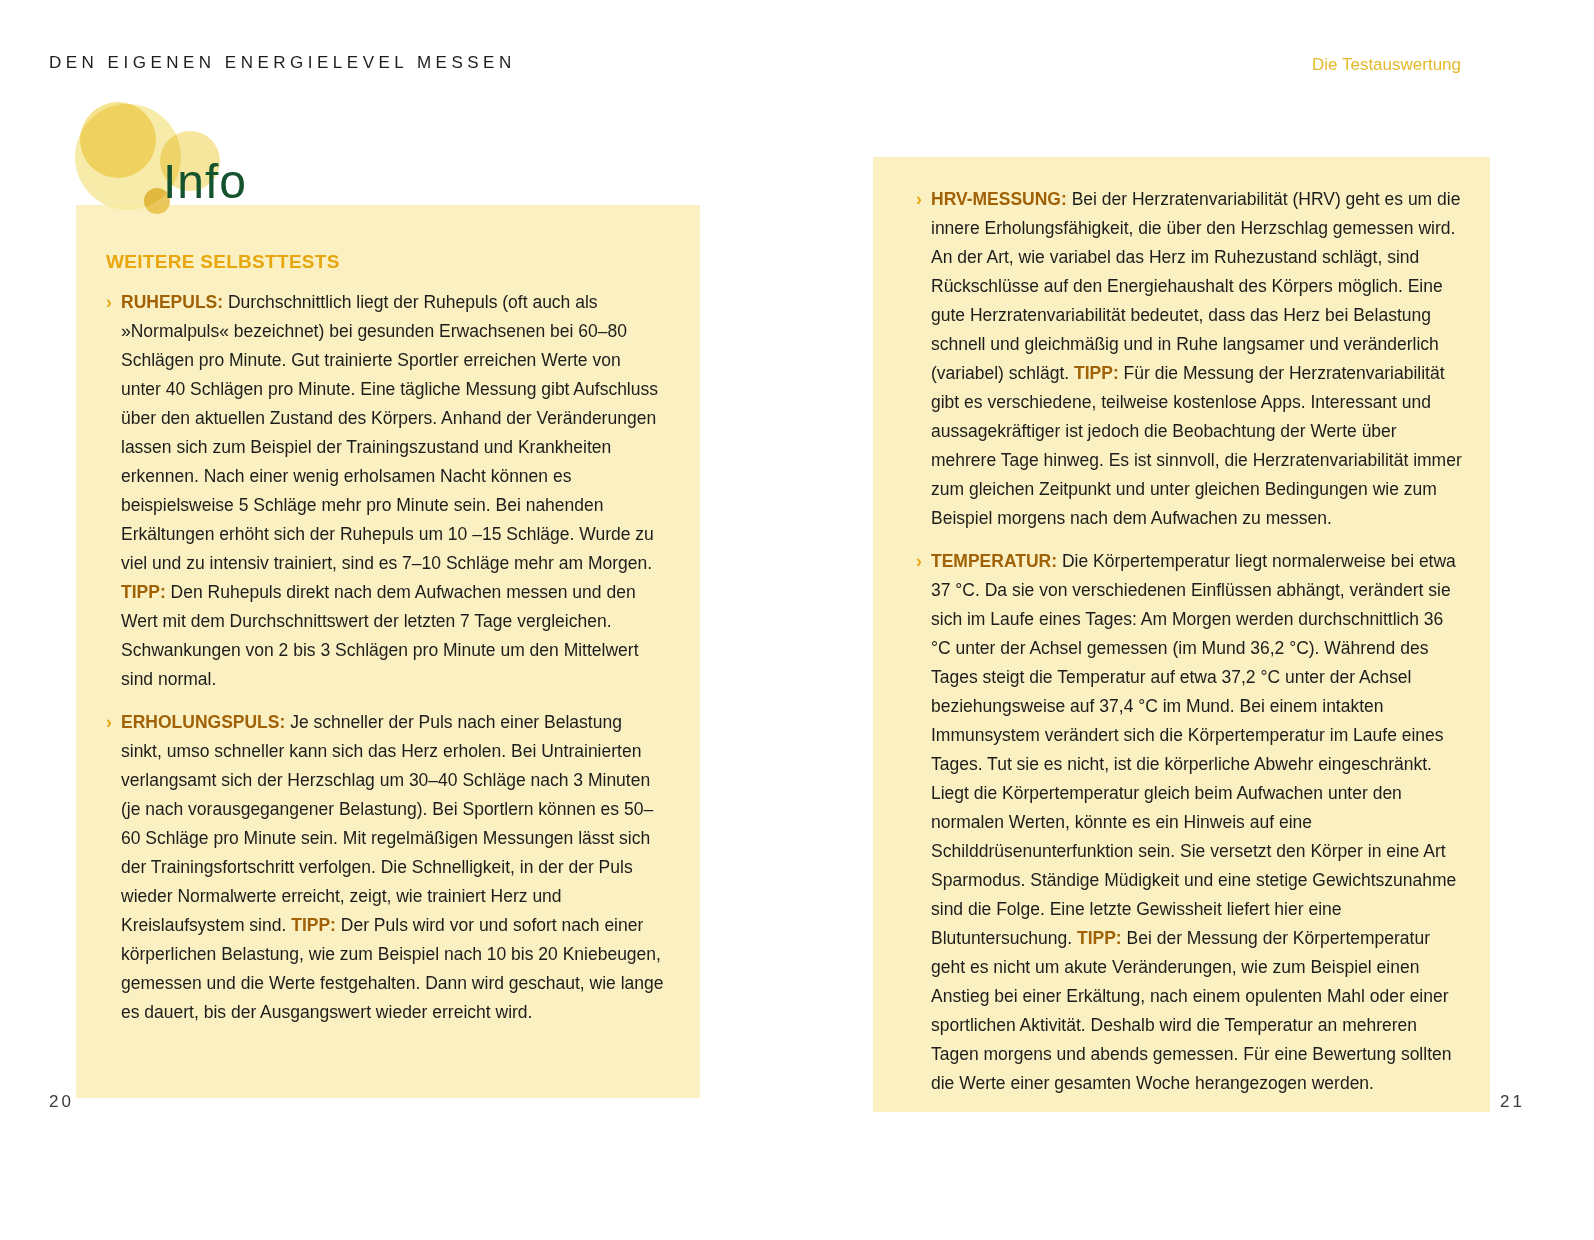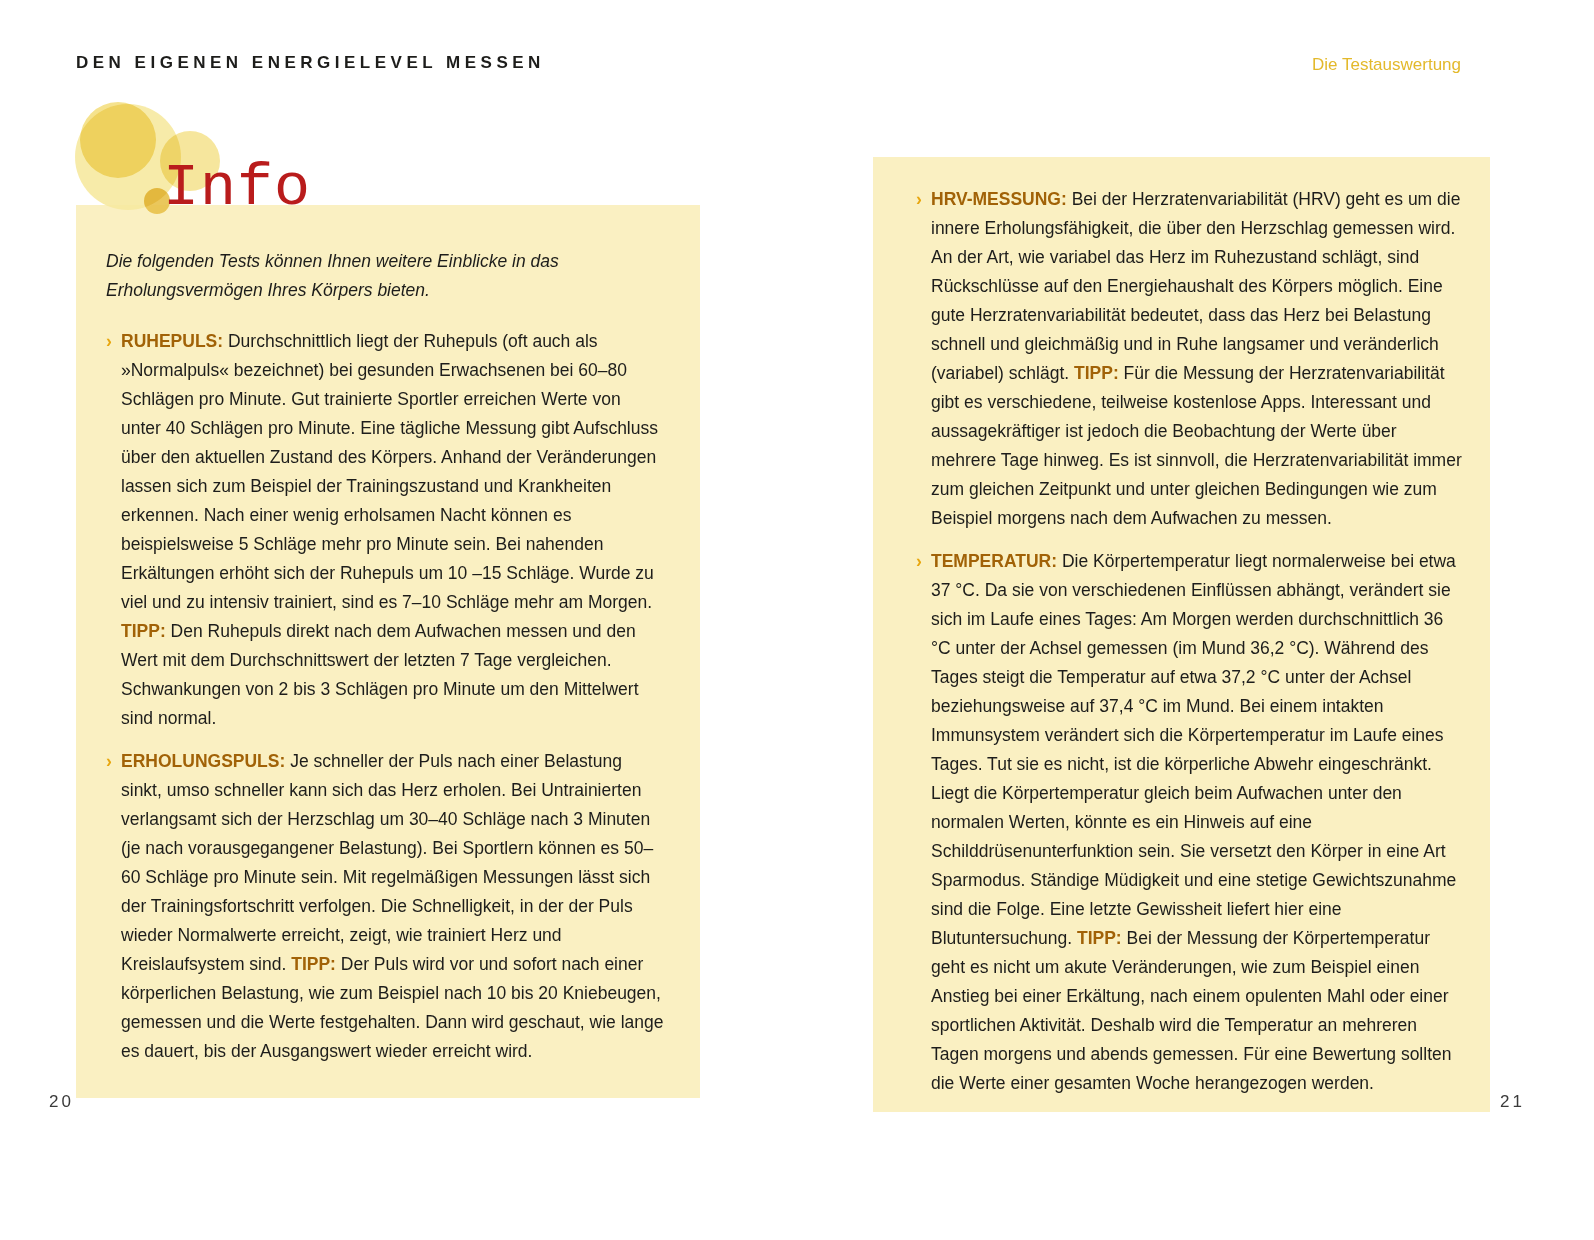--- a/index.html
+++ b/index.html
@@ -11,38 +11,38 @@
     position: relative;
     width: 1594px;
     height: 1240px;
     background: #ffffff;
     overflow: hidden;
   }
 
   
   .head-left {
     position: absolute; left: 49px; top: 53px;
-    font-size: 17px; font-weight: 700; letter-spacing: 4.5px;
-    color: #1d1d1b; white-space: nowrap; margin-left: 27px;
+    font-size: 17px; font-weight: 400; letter-spacing: 4.5px;
+    color: #1d1d1b; white-space: nowrap;
   }
   .head-right {
     position: absolute; right: 133px; top: 55px;
     font-size: 17px; font-weight: 400; color: #e3b92b; white-space: nowrap; text-align: right;
   }
 
   
   .info-graphic { position: absolute; left: 75px; top: 96px; width: 200px; height: 125px; z-index: 3; }
   .circle { position: absolute; border-radius: 50%; mix-blend-mode: multiply; }
   .c1 { left: 0px;  top: 8px;  width: 106px; height: 106px; background: #f7e9a0; opacity: .9; }
   .c2 { left: 5px;  top: 6px;  width: 76px;  height: 76px;  background: #f2d967; opacity: .75; }
   .c3 { left: 85px; top: 35px; width: 60px;  height: 60px;  background: #f5e28c; opacity: .85; }
   .c4 { left: 69px; top: 92px; width: 26px;  height: 26px;  background: #e8c14a; opacity: .9; }
   .info-label {
     position: absolute; left: 88px; top: 58px;
-    font-size: 60px; font-weight: 400; color: #b91c1c; letter-spacing: 1px; font-family: Liberation Mono, monospace;
+    font-size: 48px; font-weight: 400; color: #14532d; letter-spacing: 1px;
   }
 
   
   .box {
     position: absolute;
     background: #faf0c2;
     box-sizing: border-box;
     font-size: 17.5px;
     line-height: 29px;
   }
@@ -86,21 +86,21 @@
 
   <div class="info-graphic">
     <div class="circle c1"></div>
     <div class="circle c2"></div>
     <div class="circle c3"></div>
     <div class="circle c4"></div>
     <div class="info-label">Info</div>
   </div>
 
   <section class="box box-left">
-    <p class="box-intro">Die folgenden Tests können Ihnen weitere Einblicke in das Erholungsvermögen Ihres Körpers bieten.</p>
+    <h2 class="box-title">WEITERE SELBSTTESTS</h2>
 
     <div class="item">
       <span class="bullet">›</span>
       <span class="gold">RUHEPULS:</span><span> Durchschnittlich liegt der Ruhepuls (oft auch als »Normalpuls« bezeichnet) bei gesunden Erwachsenen bei 60–80 Schlägen pro Minute. Gut trainierte Sportler erreichen Werte von unter 40 Schlägen pro Minute. Eine tägliche Messung gibt Aufschluss über den aktuellen Zustand des Körpers. Anhand der Veränderungen lassen sich zum Beispiel der Trainingszustand und Krankheiten erkennen. Nach einer wenig erholsamen Nacht können es beispielsweise 5 Schläge mehr pro Minute sein. Bei nahenden Erkältungen erhöht sich der Ruhepuls um 10 –15 Schläge. Wurde zu viel und zu intensiv trainiert, sind es 7–10 Schläge mehr am Morgen. </span><span class="gold">TIPP:</span><span> Den Ruhepuls direkt nach dem Aufwachen messen und den Wert mit dem Durchschnittswert der letzten 7 Tage vergleichen. Schwankungen von 2 bis 3 Schlägen pro Minute um den Mittelwert sind normal.</span>
     </div>
 
     <div class="item">
       <span class="bullet">›</span>
       <span class="gold">ERHOLUNGSPULS:</span><span> Je schneller der Puls nach einer Belastung sinkt, umso schneller kann sich das Herz erholen. Bei Untrainierten verlangsamt sich der Herzschlag um 30–40 Schläge nach 3 Minuten (je nach vorausgegangener Belastung). Bei Sportlern können es 50–60 Schläge pro Minute sein. Mit regelmäßigen Messungen lässt sich der Trainingsfortschritt verfolgen. Die Schnelligkeit, in der der Puls wieder Normalwerte erreicht, zeigt, wie trainiert Herz und Kreislaufsystem sind. </span><span class="gold">TIPP:</span><span> Der Puls wird vor und sofort nach einer körperlichen Belastung, wie zum Beispiel nach 10 bis 20 Kniebeugen, gemessen und die Werte festgehalten. Dann wird geschaut, wie lange es dauert, bis der Ausgangswert wieder erreicht wird.</span>
     </div>

